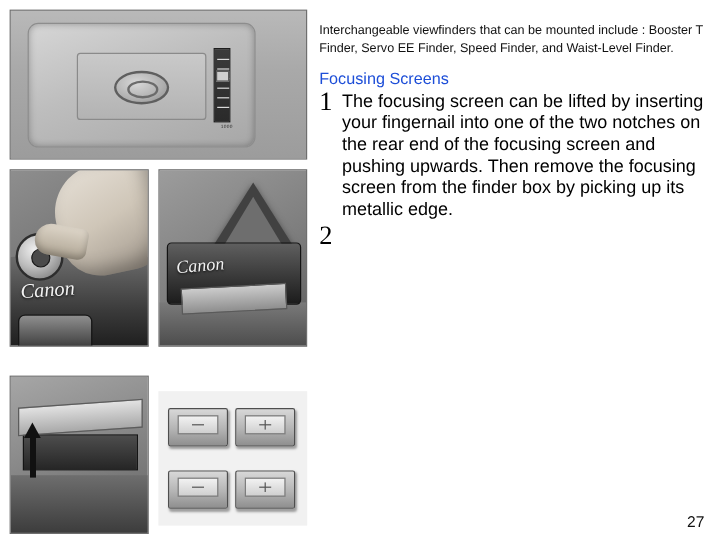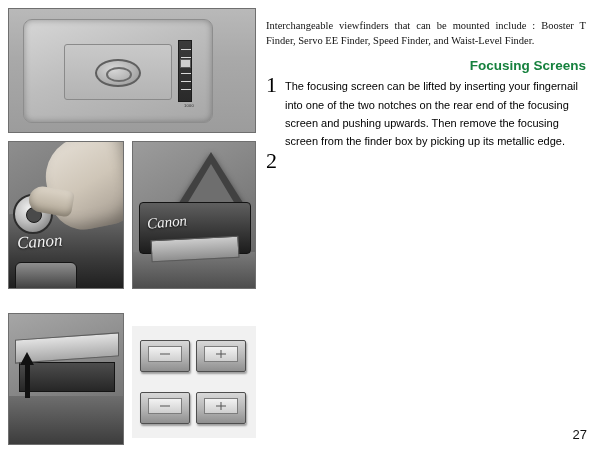--- a/index.html
+++ b/index.html
@@ -396,45 +396,43 @@
     left: 266px;
     top: 18px;
     width: 320px;
   }
   .para {
     font-size: 10.5px;
     line-height: 15.2px;
     text-align: justify;
     margin: 0 0 2px 0;
     color: #111111;
-    font-family: Liberation Serif, serif;
   }
   .heading {
     font-size: 13.5px;
-    font-weight: bold;
+    font-weight: normal;
     margin: 10px 0 3px 0;
-    color: #15803d;
-    text-align: right;
+    color: #1d4ed8;
   }
   .step {
     position: relative;
     padding-left: 19px;
     margin-top: 3px;
   }
   .step .num {
     position: absolute;
     left: 0;
     top: -2px;
     font-family: "Liberation Serif", serif;
     font-size: 22px;
     line-height: 22px;
     color: #000000;
   }
   .step .step-body {
-    font-size: 11px;
+    font-size: 15px;
     line-height: 15.2px;
     text-align: justify;
   }
 
   .page-number {
     position: absolute;
     right: 14px;
     bottom: 16px;
     font-size: 13px;
     color: #111111;

